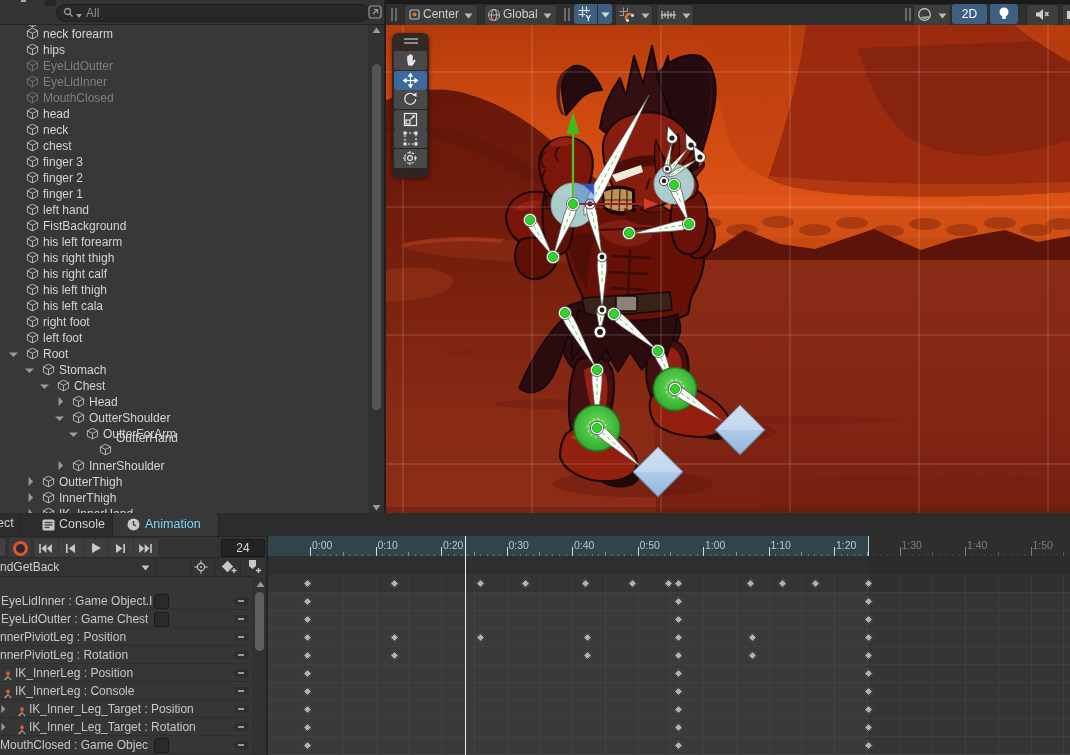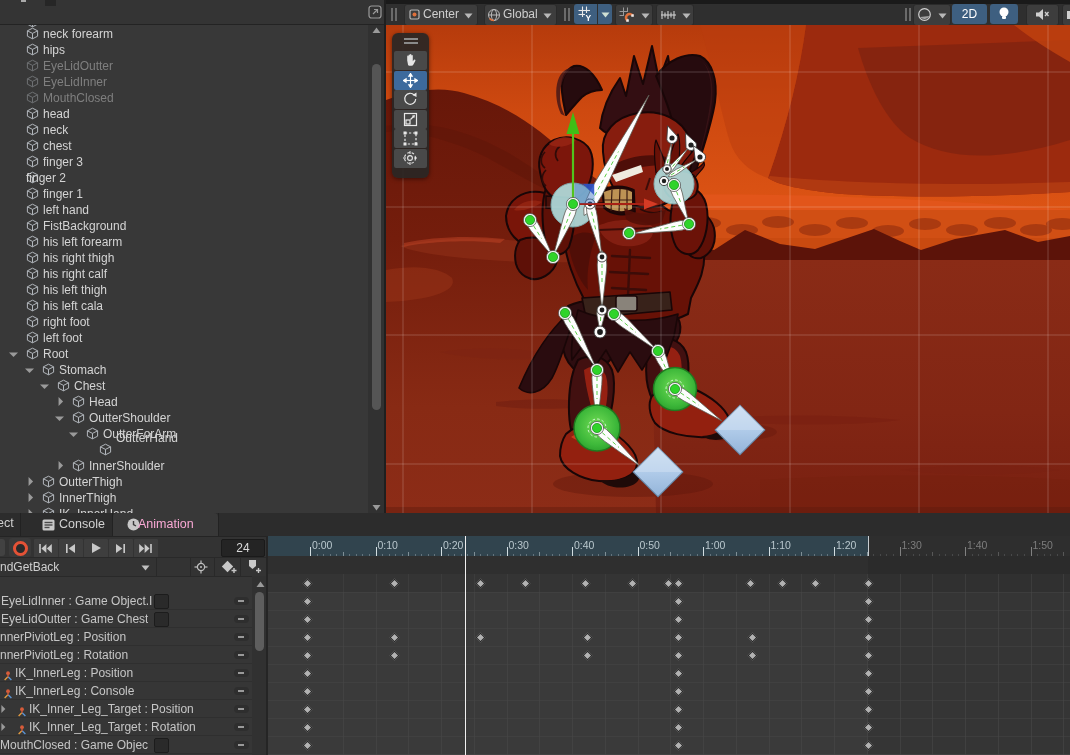--- a/index.html
+++ b/index.html
@@ -1,20 +1,30 @@
 <!DOCTYPE html>
 <html><head><meta charset="utf-8"><style>
 * { margin:0; padding:0; box-sizing:content-box; }
 body { width:1070px; height:755px; overflow:hidden; background:#383838; font-family:"Liberation Sans", sans-serif; position:relative; }
 </style></head>
 <body>
 
 <div style="position:absolute;left:0;top:0;width:386px;height:513px;background:#383838;overflow:hidden">
   <div style="position:absolute;left:45px;top:0;width:11px;height:6px;background:#262626;z-index:4"></div>
   <div style="position:absolute;left:21px;top:0;width:5px;height:2px;background:#aaa;z-index:6"></div>
+  <div style="position:absolute;left:56px;top:4px;width:312px;height:16px;background:#282828;border:1px solid #1e1e1e;border-radius:9px;z-index:5">
+    <svg width="12" height="12" viewBox="0 0 12 12" style="position:absolute;left:6px;top:2px">
+        <circle cx="4.5" cy="4.5" r="3" fill="none" stroke="#9a9a9a" stroke-width="1.3"></circle>
+        <line x1="6.8" y1="6.8" x2="9.5" y2="9.5" stroke="#9a9a9a" stroke-width="1.3"></line>
+      </svg>
+    <svg width="6" height="5" viewBox="0 0 6 5" style="position:absolute;left:19px;top:9px">
+        <polygon points="0,0 6,0 3,4" fill="#9a9a9a"></polygon>
+      </svg>
+    <span style="position:absolute;left:29px;top:1px;font-size:12px;color:#8f8f8f">All</span>
+  </div>
   <svg width="14" height="14" viewBox="0 0 14 14" style="position:absolute;left:368px;top:5px;z-index:6">
       <rect x="1" y="1" width="12" height="12" rx="2.5" fill="none" stroke="#9a9a9a" stroke-width="1.2"></rect>
       <path d="M5 9 L9.5 4.5 M6 4.5 L9.5 4.5 L9.5 8" fill="none" stroke="#9a9a9a" stroke-width="1.2"></path>
     </svg>
   <svg style="position:absolute;left:26px;top:15px;opacity:0.95" width="13" height="13" viewBox="0 0 13 13">
       <g fill="none" stroke="#b9bec4" stroke-width="1">
         <path d="M6.5 1.2 L11.6 3.8 L11.6 9.2 L6.5 11.8 L1.4 9.2 L1.4 3.8 Z"></path>
         <path d="M1.4 3.8 L6.5 6.4 L11.6 3.8 M6.5 6.4 L6.5 11.8"></path>
       </g>
     </svg>
@@ -80,21 +90,21 @@
         <path d="M1.4 3.8 L6.5 6.4 L11.6 3.8 M6.5 6.4 L6.5 11.8"></path>
       </g>
     </svg>
     <div style="position:absolute;left:43px;top:154px;height:16px;line-height:16px;color:#d4d4d4;font-size:12px;white-space:nowrap">finger 3</div>
     <svg style="position:absolute;left:26px;top:171px;opacity:0.95" width="13" height="13" viewBox="0 0 13 13">
       <g fill="none" stroke="#b9bec4" stroke-width="1">
         <path d="M6.5 1.2 L11.6 3.8 L11.6 9.2 L6.5 11.8 L1.4 9.2 L1.4 3.8 Z"></path>
         <path d="M1.4 3.8 L6.5 6.4 L11.6 3.8 M6.5 6.4 L6.5 11.8"></path>
       </g>
     </svg>
-    <div style="position:absolute;left:26px;top:170px;height:16px;line-height:16px;color:#d4d4d4;font-size:12px;white-space:nowrap">finger 2</div>
+    <div style="position:absolute;left:43px;top:170px;height:16px;line-height:16px;color:#d4d4d4;font-size:12px;white-space:nowrap">finger 2</div>
     <svg style="position:absolute;left:26px;top:187px;opacity:0.95" width="13" height="13" viewBox="0 0 13 13">
       <g fill="none" stroke="#b9bec4" stroke-width="1">
         <path d="M6.5 1.2 L11.6 3.8 L11.6 9.2 L6.5 11.8 L1.4 9.2 L1.4 3.8 Z"></path>
         <path d="M1.4 3.8 L6.5 6.4 L11.6 3.8 M6.5 6.4 L6.5 11.8"></path>
       </g>
     </svg>
     <div style="position:absolute;left:43px;top:186px;height:16px;line-height:16px;color:#d4d4d4;font-size:12px;white-space:nowrap">finger 1</div>
     <svg style="position:absolute;left:26px;top:203px;opacity:0.95" width="13" height="13" viewBox="0 0 13 13">
       <g fill="none" stroke="#b9bec4" stroke-width="1">
         <path d="M6.5 1.2 L11.6 3.8 L11.6 9.2 L6.5 11.8 L1.4 9.2 L1.4 3.8 Z"></path>
@@ -699,21 +709,21 @@
         <line x1="2.5" y1="8.5" x2="7.5" y2="8.5"></line>
       </g>
     </svg>
     <div style="position:absolute;left:59px;top:4px;font-size:12.5px;color:#d2d2d2">Console</div>
     <div style="position:absolute;left:112px;top:0;width:1px;height:23px;background:#222"></div>
     <div style="position:absolute;left:113px;top:0;width:105px;height:23px;background:#383838;border-radius:4px 4px 0 0"></div>
     <svg width="13" height="13" viewBox="0 0 13 13" style="position:absolute;left:127px;top:5px">
       <circle cx="6.5" cy="6.5" r="6" fill="#c8c8c8"></circle>
       <path d="M6.5 3 L6.5 6.5 L9 8" stroke="#3a3a3a" stroke-width="1.4" fill="none"></path>
     </svg>
-    <div style="position:absolute;left:138px;top:4px;font-size:12.5px;color:#f9a8d4">Animation</div>
+    <div style="position:absolute;left:145px;top:4px;font-size:12.5px;color:#7dd3fc">Animation</div>
     <div style="position:absolute;left:218px;top:0;width:1px;height:23px;background:#222"></div>
     <div style="position:absolute;left:0;top:24px;width:266px;height:218px;background:#333333"></div>
     <div style="position:absolute;left:0;top:26px;width:5px;height:17px;background:#424242;border-radius:0 3px 3px 0"></div>
     <div style="position:absolute;left:9px;top:25px;width:22px;height:19px;background:#3a3a3a;border-radius:3px"></div>
     <div style="position:absolute;left:13px;top:28px;width:15px;height:15px;border:3px solid #e45236;border-radius:50%;background:#2a2a2a;box-sizing:border-box"></div>
     <div style="position:absolute;left:33px;top:25px;width:24px;height:19px;background:#3e3e3e;border-radius:2px;border:1px solid #333">
       <svg width="13" height="9" viewBox="0 0 14 10" style="position:absolute;left:5px;top:5px">
         <rect x="0" y="0" width="1.8" height="10" fill="#c8c8c8"></rect>
         <polygon points="8,0 8,10 2.5,5" fill="#c8c8c8"></polygon>
         <polygon points="14,0 14,10 8.5,5" fill="#c8c8c8"></polygon>

